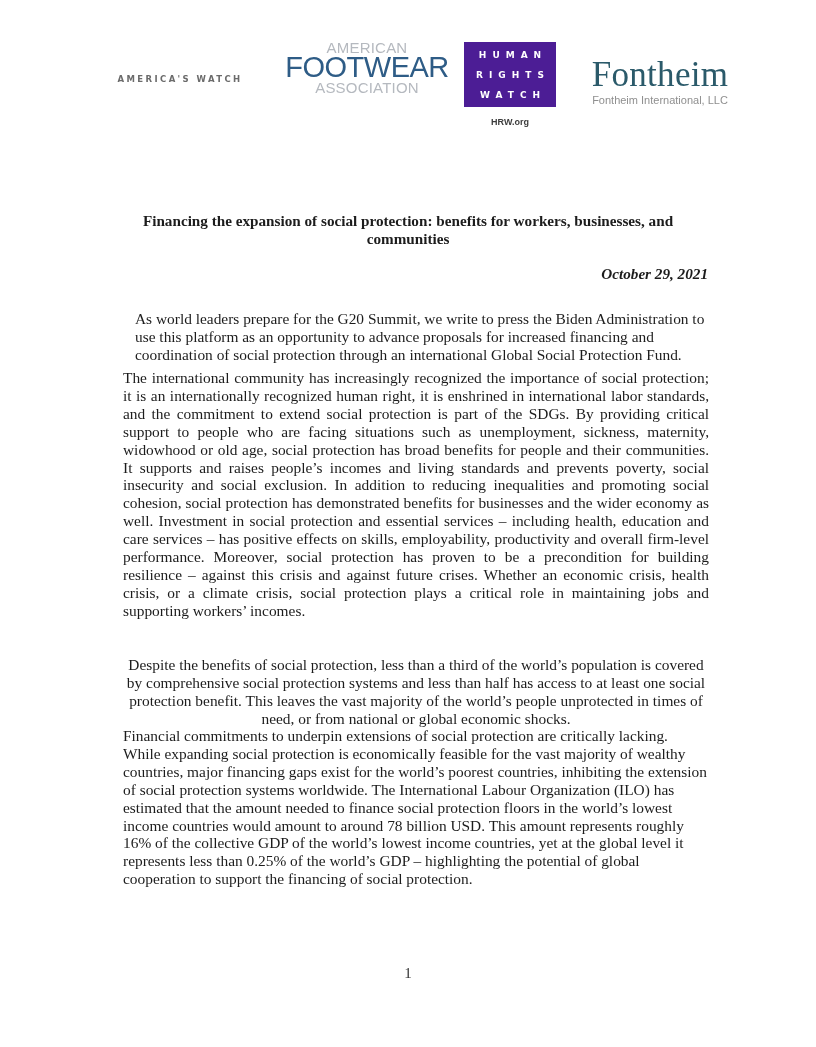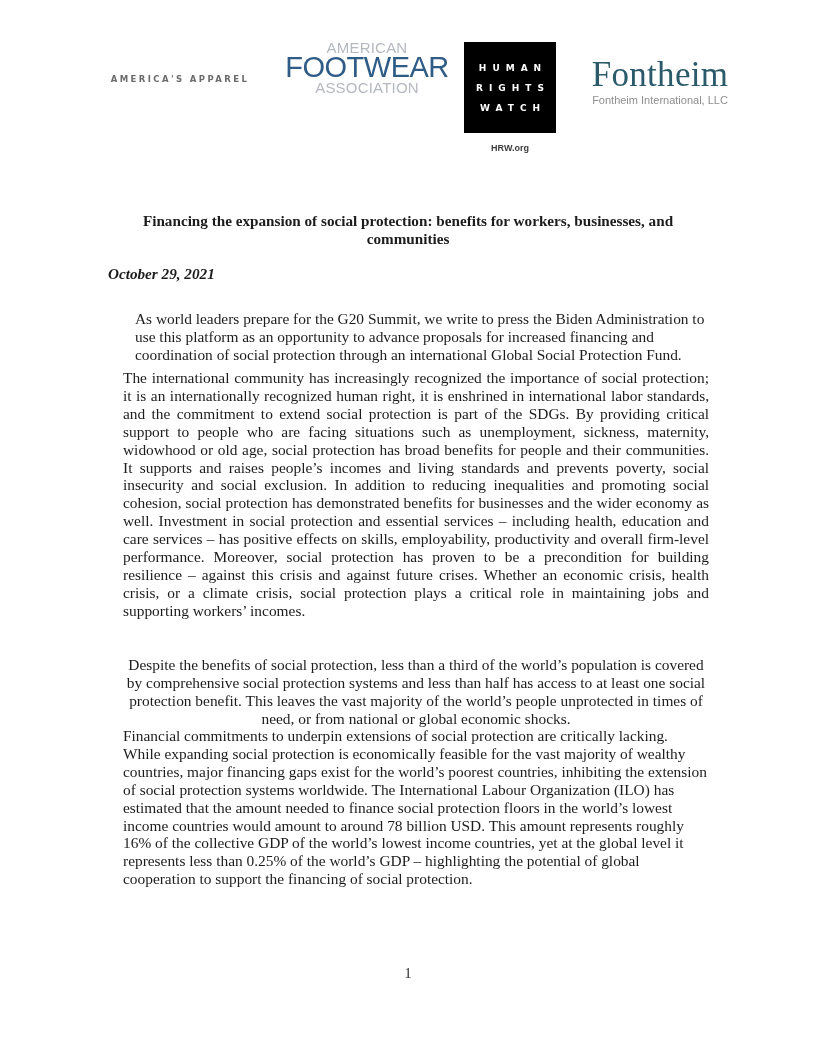--- a/index.html
+++ b/index.html
@@ -10,45 +10,45 @@
     .afl { position: absolute; left: 88px; top: 32px; width: 184px; text-align: center; }
     .afl-main { font-family: "DejaVu Sans", sans-serif; font-weight: bold; font-size: 31px; letter-spacing: 2px; color: #215455; line-height: 34px; }
     .afl-sub { font-family: "DejaVu Sans", sans-serif; font-weight: bold; font-size: 8.5px; letter-spacing: 2.4px; color: #6b6b6b; margin-top: 4px; }
 
     .aafa { position: absolute; left: 282px; top: 2px; width: 170px; text-align: center; }
     .aafa-top, .aafa-bottom { font-family: "Liberation Sans", sans-serif; font-size: 15px; color: #b5b9bf; line-height: 15px; letter-spacing: 0.2px; }
     .aafa-mid { font-family: "Liberation Sans", sans-serif; font-size: 29px; color: #2e5c86; line-height: 25px; letter-spacing: -0.5px; font-weight: normal; }
     .aafa-amp { font-family: "Liberation Serif", serif; color: #b5b9bf; font-size: 24px; font-style: italic; }
 
     .hrw { position: absolute; left: 464px; top: 4px; width: 92px; }
-    .hrw-box { width: 92px; height: 91px; background: #000000; display: flex; flex-direction: column; justify-content: center; align-items: center; }
+    .hrw-box { width: 92px; height: 65px; background: #4c1d95; display: flex; flex-direction: column; justify-content: center; align-items: center; }
     .hrw-line { font-family: "DejaVu Sans", sans-serif; font-weight: bold; color: #ffffff; font-size: 9px; letter-spacing: 6px; line-height: 20px; padding-left: 6px; }
     .hrw-url { font-family: "Liberation Sans", sans-serif; font-weight: bold; font-size: 9px; color: #3d3d3d; text-align: center; margin-top: 10px; }
 
     .fontheim { position: absolute; left: 570px; top: 18px; width: 180px; text-align: center; }
     .fontheim-main { font-family: "Liberation Serif", serif; font-size: 35px; color: #2b5a6a; line-height: 38px; letter-spacing: 0.3px; }
     .fontheim-sub { font-family: "Liberation Sans", sans-serif; font-size: 11px; color: #8f8f8f; line-height: 12px; }
 
     .doc-title { position: absolute; top: 212px; left: 108px; width: 600px; text-align: center; font-weight: bold; font-size: 15.2px; line-height: 18px; }
-    .doc-date { position: absolute; top: 265px; left: 108px; width: 600px; text-align: left; font-weight: bold; font-style: italic; font-size: 15.2px; }
+    .doc-date { position: absolute; top: 265px; left: 108px; width: 600px; text-align: right; font-weight: bold; font-style: italic; font-size: 15.2px; }
 
     .body-text { position: absolute; left: 123px; width: 586px; font-size: 15.4px; line-height: 17.9px; text-align: justify; }
     .p1 { top: 298px; text-align: left; }
     .p2 { top: 369px; }
     .p3 { top: 656px; text-align: center; }
     .p4 { top: 727px; text-align: left; }
 
     .page-num { position: absolute; top: 965px; left: 0; width: 816px; text-align: center; font-size: 15px; color: #333; }
   </style>
 </head>
 <body>
 
 <div class="logos">
   <div class="afl">
-    <div class="afl-sub">AMERICA'S APPAREL</div>
+    <div class="afl-sub">AMERICA'S WATCH</div>
   </div>
 
   <div class="aafa">
     <div class="aafa-top">AMERICAN</div>
     <div class="aafa-mid">FOOTWEAR</div>
     <div class="aafa-bottom">ASSOCIATION</div>
   </div>
 
   <div class="hrw">
     <div class="hrw-box">

